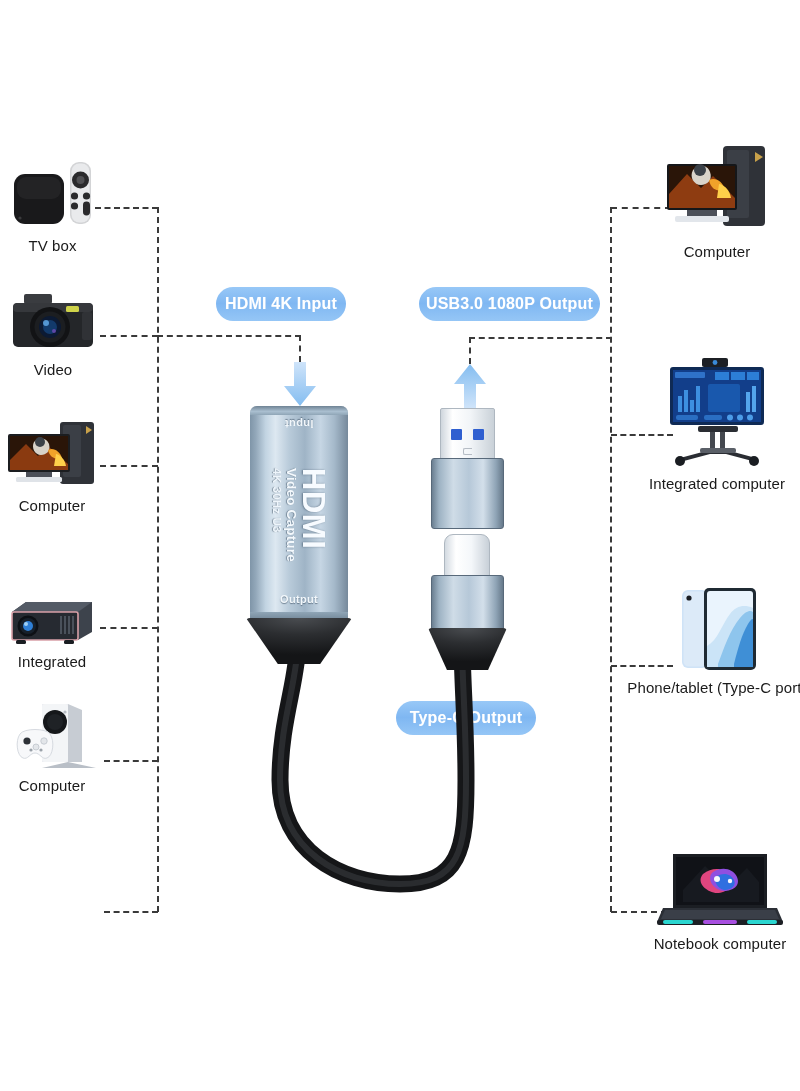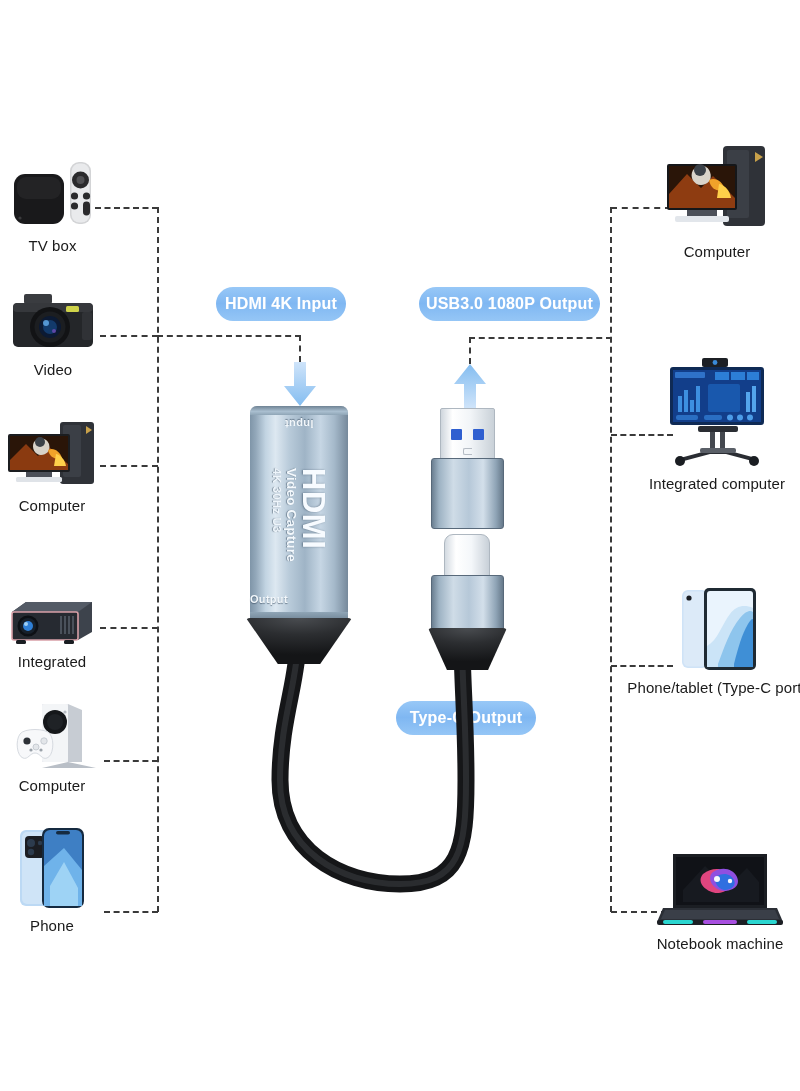--- a/index.html
+++ b/index.html
@@ -65,21 +65,21 @@
     border-radius: 0 0 4px 4px;
     background: linear-gradient(180deg,#8fa5b6 0%, #6f8394 100%);
   }
   .box-txt { position: absolute; color: #f2f7fb; white-space: nowrap; }
   .txt-input {
     left: 250px; top: 418px; width: 98px; text-align: center;
     transform: rotate(180deg); font-size: 11px; font-weight: 600;
     letter-spacing: .4px; text-shadow: 0 1px 1px rgba(40,60,80,.55);
   }
   .txt-output {
-    left: 250px; top: 593px; width: 98px; 
+    left: 250px; top: 593px; width: 98px; text-align: center;
     font-size: 11px; font-weight: 700; letter-spacing: .3px;
     text-shadow: 0 1px 1px rgba(40,60,80,.55);
   }
   .brandwrap {
     position:absolute; left: 250px; top: 455px; width: 98px; height: 120px;
   }
   .brand-rot {
     position: absolute; left: 50%; top: 50%;
     transform: translate(-50%,-50%) rotate(90deg);
     transform-origin: center center;
@@ -342,38 +342,20 @@
           <circle cx="36" cy="41" r="3.2" fill="#e3e6ea" stroke="#c7ccd3"></circle>
           <circle cx="28" cy="47" r="3" fill="#e3e6ea" stroke="#c7ccd3"></circle>
           <circle cx="33" cy="50" r="1.6" fill="#9aa1a9"></circle>
           <circle cx="23" cy="50" r="1.6" fill="#9aa1a9"></circle>
         </g>
       </svg>
     </div>
     <div class="cap">Computer</div>
   </div>
 
-  <div class="node" style="left:8px; top:826px; width:88px;">
-    <div class="art">
-      <svg width="80" height="84" viewBox="0 0 80 84">
-        <rect x="8" y="4" width="34" height="76" rx="6" fill="#bcd9f4"></rect>
-        <rect x="10" y="6" width="30" height="72" rx="5" fill="#cfe4f7"></rect>
-        <rect x="13" y="10" width="20" height="22" rx="4" fill="#1b1d22"></rect>
-        <circle cx="19" cy="17" r="4" fill="#2c3b4d"></circle>
-        <circle cx="19" cy="26" r="3.2" fill="#2c3b4d"></circle>
-        <circle cx="28" cy="17" r="2.2" fill="#2c3b4d"></circle>
-        <rect x="30" y="2" width="42" height="80" rx="7" fill="#152a40"></rect>
-        <rect x="32" y="4" width="38" height="76" rx="6" fill="#3e7fc4"></rect>
-        <path d="M32 40 L52 22 L70 44 L70 80 L32 80 Z" fill="#6fb3ea"></path>
-        <path d="M38 60 L52 36 L66 62 L66 80 L38 80 Z" fill="#9ed3f5"></path>
-        <rect x="44" y="5" width="14" height="3.5" rx="1.8" fill="#152a40"></rect>
-      </svg>
-    </div>
-    <div class="cap">Phone</div>
-  </div>
 
   <div class="node" style="left:662px; top:144px; width:110px;">
     <div class="art">
       <svg width="108" height="92" viewBox="0 0 108 92">
         <rect x="60" y="2" width="42" height="80" rx="4" fill="#2f3238"></rect>
         <rect x="64" y="6" width="22" height="68" rx="2" fill="#3b3f46"></rect>
         <path d="M92 8 l8 5 -8 5 z" fill="#c8a14a"></path>
         <rect x="4" y="20" width="70" height="46" rx="2" fill="#15171a"></rect>
         <rect x="6" y="22" width="66" height="42" fill="#2a1508"></rect>
         <path d="M6 50 L24 30 L38 44 L50 32 L72 54 L72 64 L6 64 Z" fill="#8e3c11"></path>
@@ -461,16 +443,16 @@
         <circle cx="62" cy="29" r="3" fill="#f5f7fb"></circle>
         <circle cx="75" cy="31" r="2.2" fill="#f5f7fb"></circle>
         <path d="M8 58 H122 L128 72 H2 Z" fill="#2b2f36"></path>
         <path d="M10 60 H120 L124 69 H6 Z" fill="#3a3f48"></path>
         <rect x="2" y="70" width="126" height="5" rx="2" fill="#1c1f24"></rect>
         <rect x="8" y="70" width="30" height="4" rx="2" fill="#2bd6d0"></rect>
         <rect x="48" y="70" width="34" height="4" rx="2" fill="#a84fe0"></rect>
         <rect x="92" y="70" width="30" height="4" rx="2" fill="#2bd6d0"></rect>
       </svg>
     </div>
-    <div class="cap">Notebook machine</div>
+    <div class="cap">Notebook computer</div>
   </div>
 
 </div>
 
 </body></html>

